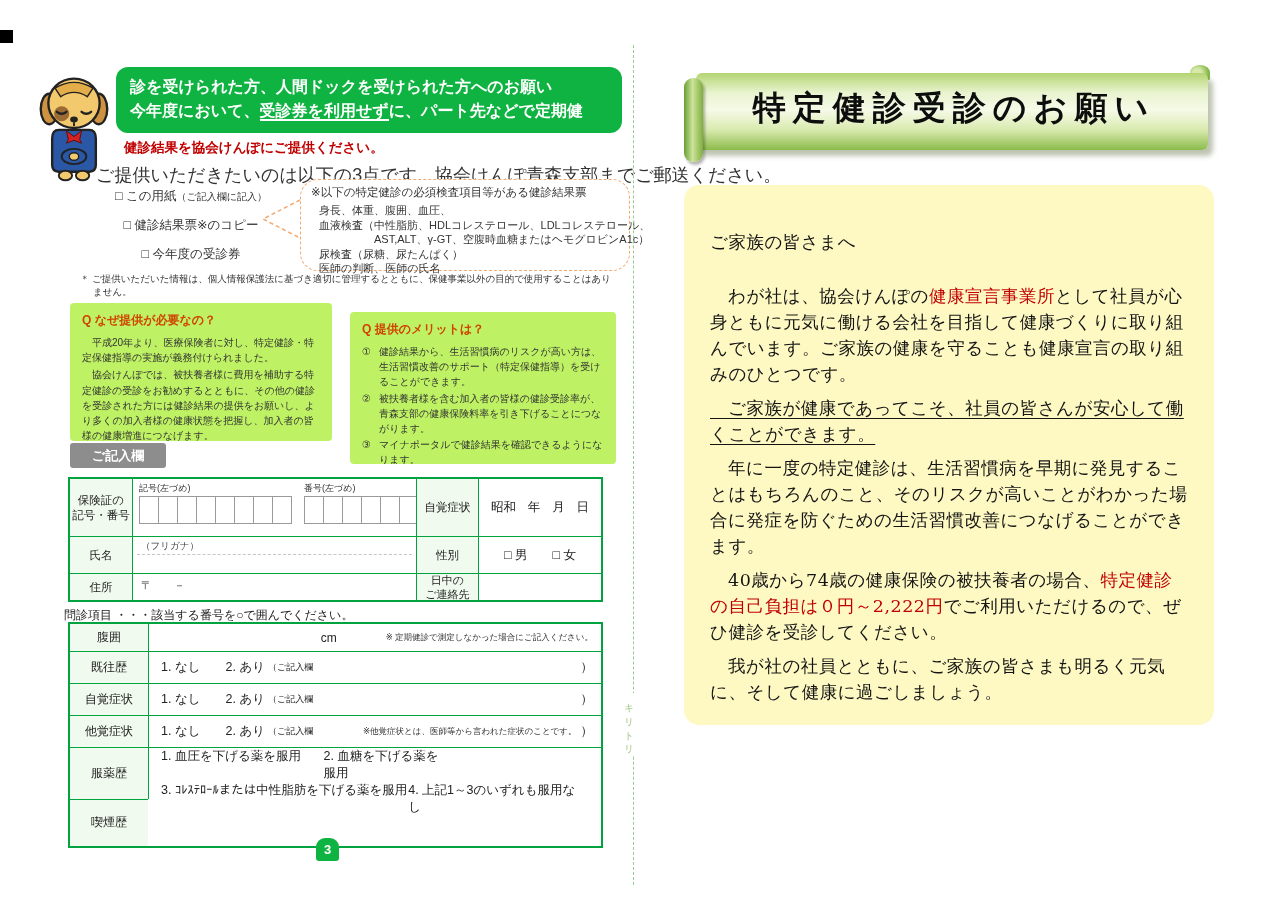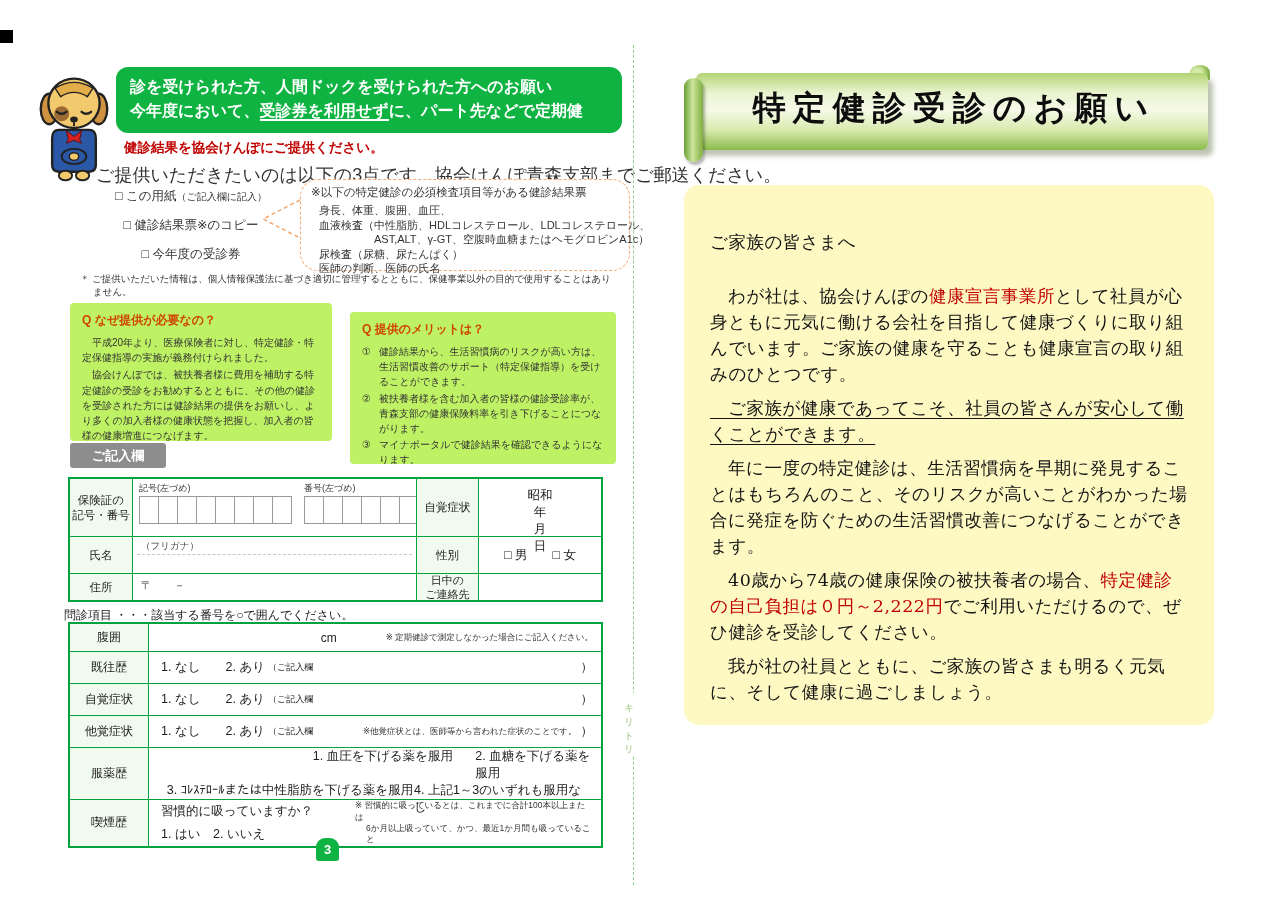--- a/index.html
+++ b/index.html
@@ -51,41 +51,41 @@
   .cell{border-left:1.5px solid #00a33e;border-top:1.5px solid #00a33e;
         display:flex;align-items:center;justify-content:center;position:relative;}
   .nl{border-left:none;} .nt{border-top:none;}
   .lab{background:#f1faee;flex-direction:column;font-size:11.5px;text-align:center;line-height:1.3;}
   .lab-sm{font-size:11px;}
   .kigo-cell{justify-content:flex-start;align-items:flex-start;padding:3px 6px;gap:12px;}
   .digit-label{font-size:9px;color:#333;margin-bottom:1px;}
   .digit-row{display:flex;}
   .dbox{width:18px;height:26px;border:1px solid #9a9a9a;margin-left:-1px;background:#fff;}
   .dbox:first-child{margin-left:0;}
-  .birth-cell{justify-content:space-around;font-size:12.5px;padding:8px 6px;flex-direction:column;}
+  .birth-cell{justify-content:space-around;font-size:12.5px;padding:0 6px;}
   .furigana{position:absolute;top:3px;left:8px;font-size:9.5px;color:#444;}
   .furigana-line{position:absolute;top:17px;left:4px;right:4px;border-top:1px dashed #c6c6c6;}
   .sex-cell{justify-content:space-evenly;font-size:12.5px;}
   .postal{position:absolute;top:4px;left:8px;font-size:11px;color:#333;}
 
   .monshin-title{left:64px;top:607px;font-size:12px;color:#222;}
 
   .mt{left:68px;top:622px;width:531px;display:grid;
       grid-template-columns:78px 1fr;
       grid-template-rows:27px 32px 32px 32px 52px 47px;
       border:2.5px solid #00a33e;background:#fff;}
   .mt .cell{font-size:12.5px;}
   .mt .lab{font-size:12px;}
   .mcell{justify-content:flex-start;padding:0 8px 0 12px;}
   .unit{position:absolute;left:38%;font-size:12px;}
   .row-note{position:absolute;right:8px;font-size:8.5px;color:#333;}
   .paren{font-size:9px;margin-left:3px;}
   .close-paren{margin-left:auto;font-size:12.5px;}
   .inline-note{font-size:8.5px;color:#333;margin-left:auto;margin-right:4px;}
-  .med-row{flex-direction:column;align-items:flex-end;justify-content:space-evenly;}
+  .med-row{flex-direction:column;align-items:flex-start;justify-content:space-evenly;}
   .med-line{display:flex;}
   .med-line .o1{flex:0 0 58%;}
   .smoke-row{align-items:center;}
   .smoke-left{flex:1;display:flex;flex-direction:column;gap:6px;}
   .smoke-note{width:238px;font-size:8.5px;line-height:1.35;color:#333;}
   .smoke-note .n2{padding-left:11px;}
 
   .page-num{left:316px;top:838px;width:23px;height:23px;background:#0fb341;color:#fff;
             border-radius:9px 9px 3px 3px;font-size:13px;font-weight:bold;
             display:flex;align-items:center;justify-content:center;}
@@ -297,30 +297,20 @@
             <span class="o1">1. 血圧を下げる薬を服用</span>
             <span>2. 血糖を下げる薬を服用</span>
           </div>
         <div class="med-line">
             <span class="o1">3. ｺﾚｽﾃﾛｰﾙまたは中性脂肪を下げる薬を服用</span>
             <span>4. 上記1～3のいずれも服用なし</span>
           </div>
       </div>
 
       <div class="cell lab nl">喫煙歴</div>
-      <div class="cell mcell smoke-row">
-        <div class="smoke-left">
-          <span>習慣的に吸っていますか？</span>
-          <span>1. はい　2. いいえ</span>
-        </div>
-        <div class="smoke-note">
-          <div>※ 習慣的に吸っているとは、これまでに合計100本以上または</div>
-          <div class="n2">6か月以上吸っていて、かつ、最近1か月間も吸っていること</div>
-        </div>
-      </div>
     </div>
 
     <div class="abs page-num">3</div>
   </div>
 
   <div class="abs cut-line"></div>
   <div class="abs cut-label">キリトリ</div>
 
   <div>
     <div class="abs scroll">

